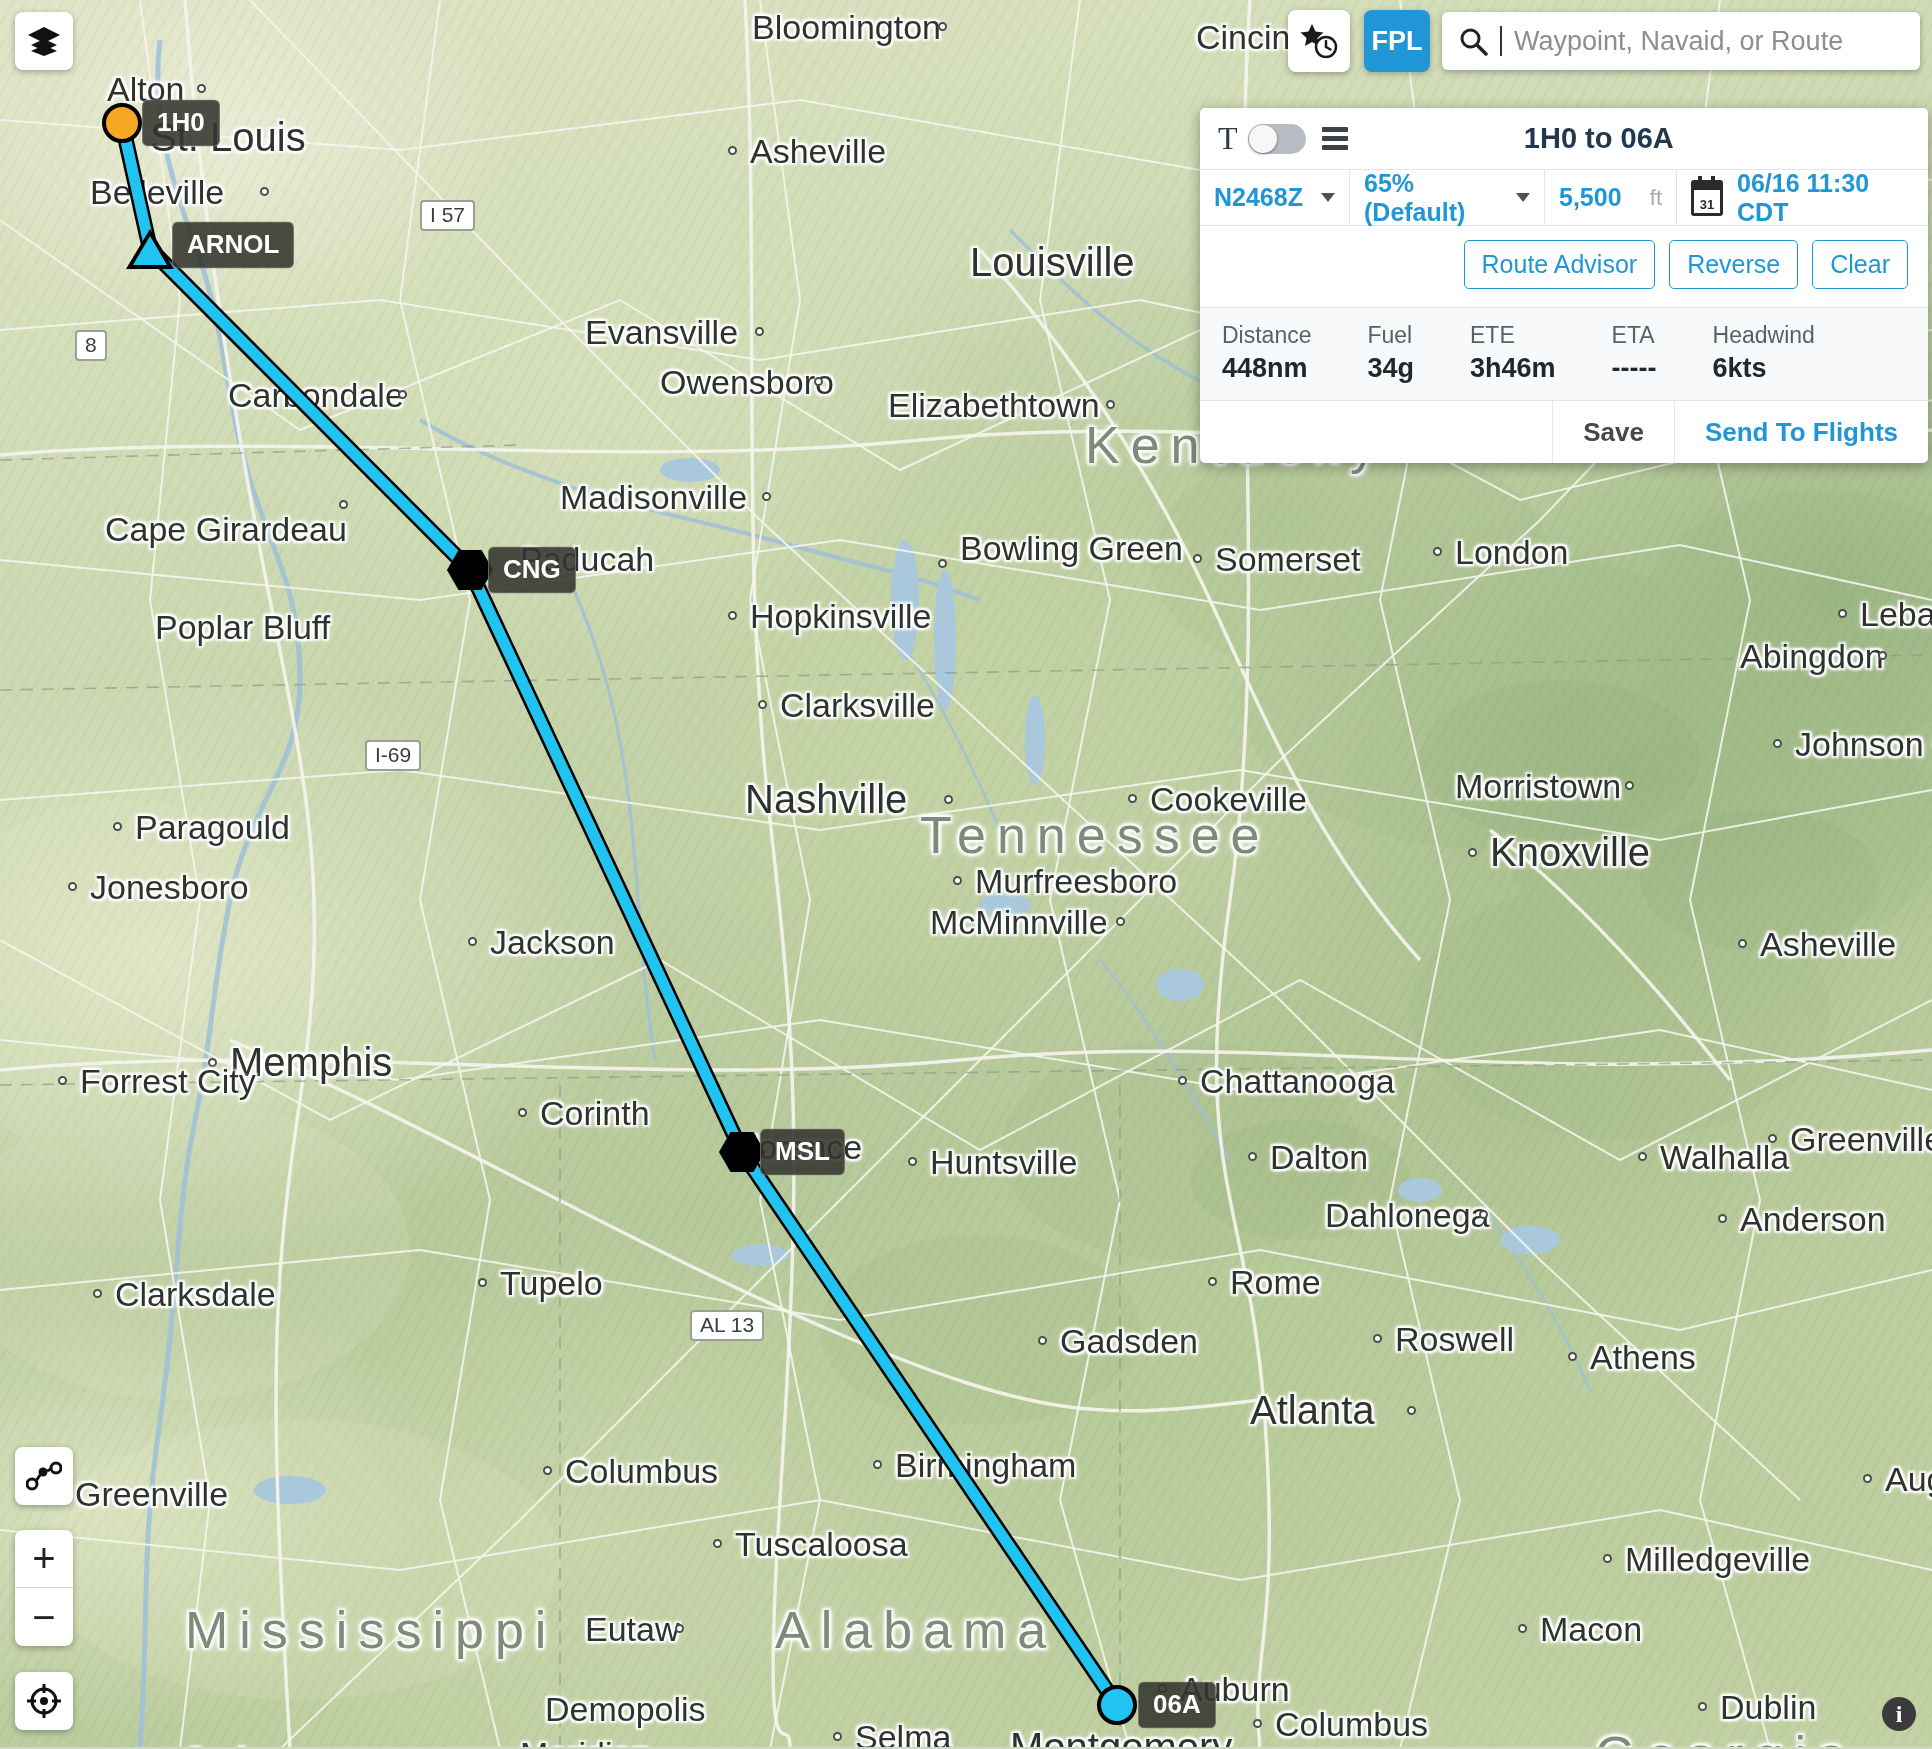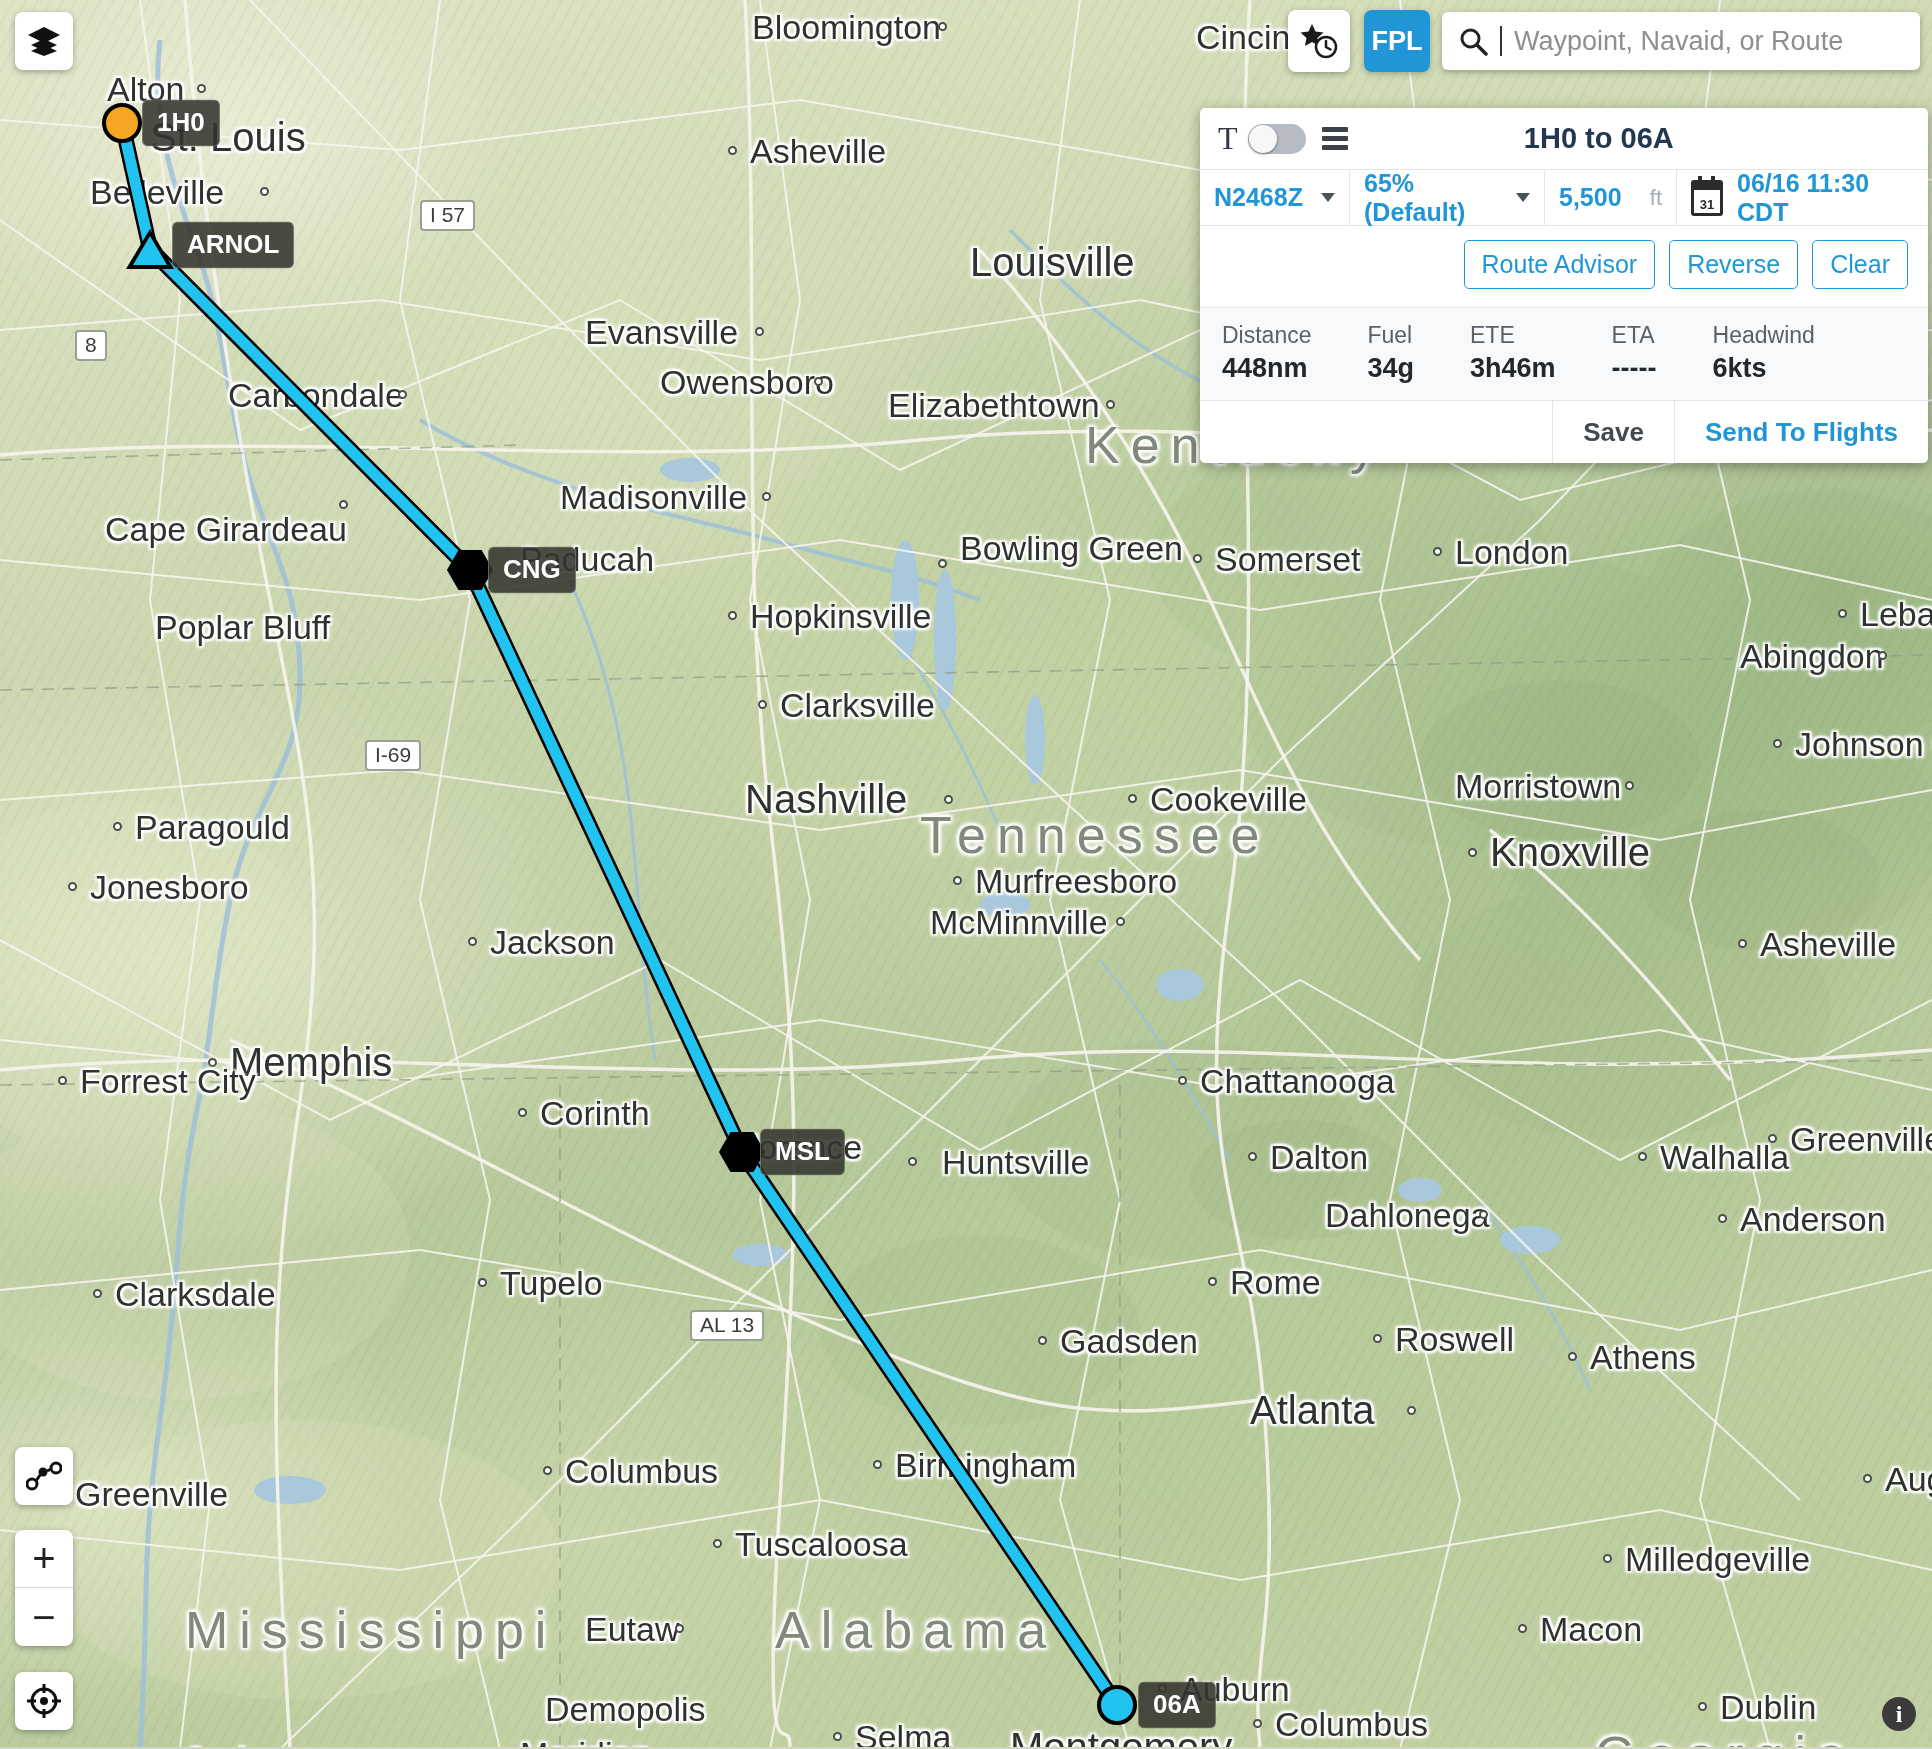--- a/index.html
+++ b/index.html
@@ -422,21 +422,21 @@
         <div class="dot" style="left: 208px; top: 1058px;"></div>
         <div class="lbl city-lg" style="left: 1200px; top: 1062px;">Chattanooga</div>
         <div class="dot" style="left: 1178px; top: 1076px;"></div>
         <div class="lbl city-lg" style="left: 80px; top: 1062px;">Forrest City</div>
         <div class="dot" style="left: 58px; top: 1076px;"></div>
         <div class="lbl city-lg" style="left: 540px; top: 1094px;">Corinth</div>
         <div class="dot" style="left: 518px; top: 1108px;"></div>
         <div class="lbl city-lg" style="left: 1790px; top: 1120px;">Greenville</div>
         <div class="dot" style="left: 1768px; top: 1134px;"></div>
         <div class="lbl city-lg" style="left: 730px; top: 1128px;">Florence</div>
-        <div class="lbl city-lg" style="left: 930px; top: 1143px; margin-left: 12px;">Huntsville</div>
+        <div class="lbl city-lg" style="left: 930px; top: 1143px;">Huntsville</div>
         <div class="dot" style="left: 908px; top: 1157px;"></div>
         <div class="lbl city-lg" style="left: 1270px; top: 1138px;">Dalton</div>
         <div class="dot" style="left: 1248px; top: 1152px;"></div>
         <div class="lbl city-lg" style="left: 1660px; top: 1138px;">Walhalla</div>
         <div class="dot" style="left: 1638px; top: 1152px;"></div>
         <div class="lbl city-lg" style="left: 1325px; top: 1196px;">Dahlonega</div>
         <div class="dot" style="left: 1479px; top: 1210px;"></div>
         <div class="lbl city-lg" style="left: 1740px; top: 1200px;">Anderson</div>
         <div class="dot" style="left: 1718px; top: 1214px;"></div>
         <div class="lbl city-lg" style="left: 1230px; top: 1263px;">Rome</div>

